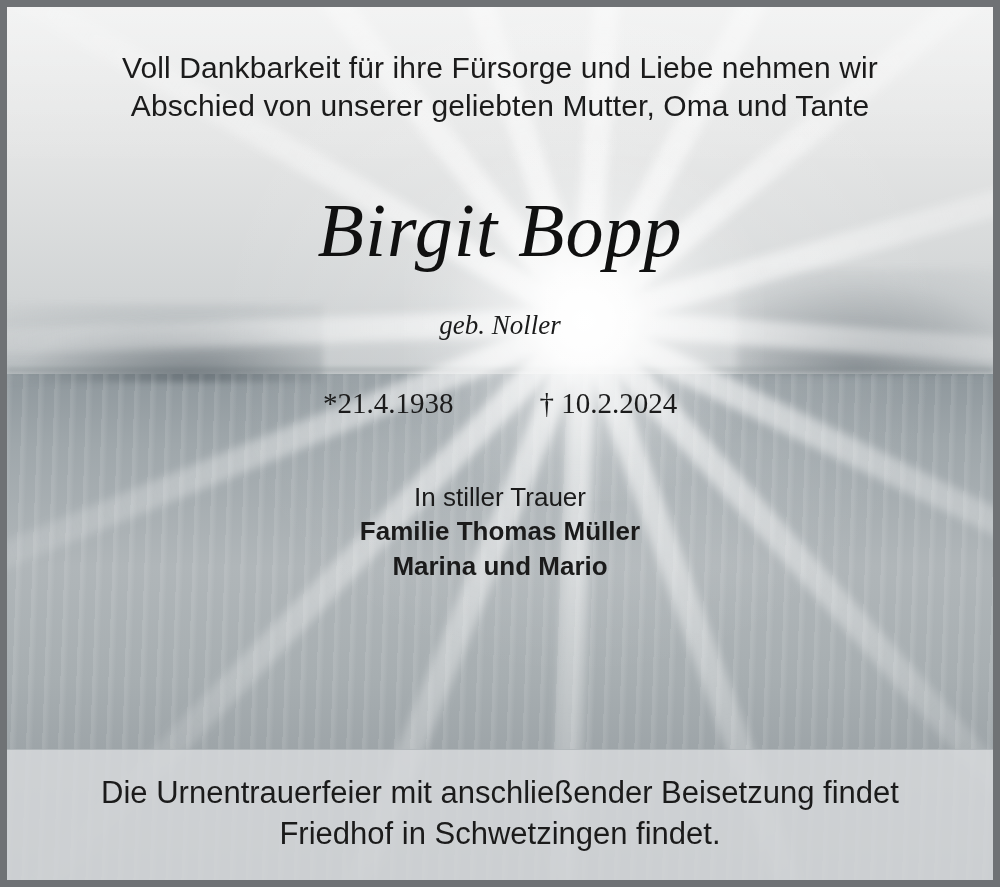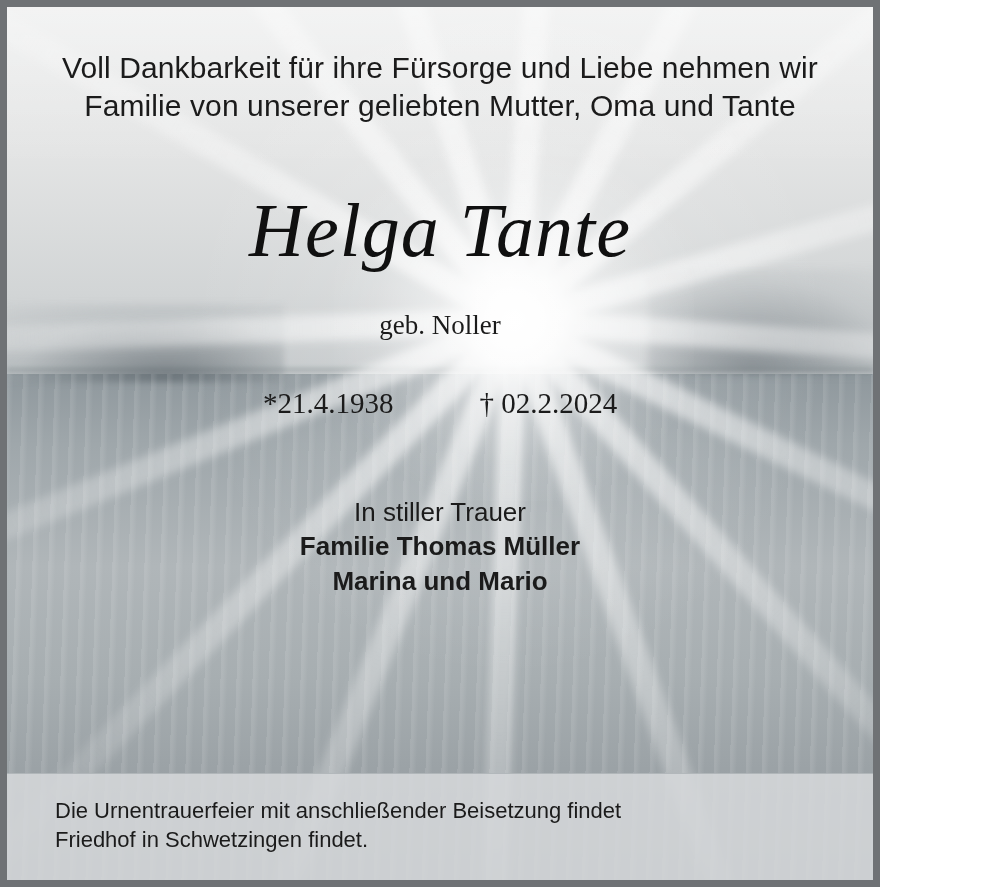--- a/index.html
+++ b/index.html
@@ -5,21 +5,21 @@
   html, body {
     margin: 0;
     padding: 0;
     background: #ffffff;
   }
   body {
     font-family: "Liberation Sans", sans-serif;
   }
   .obituary {
     position: relative;
-    width: 880px;
+    width: 1000px;
     height: 887px;
     box-sizing: border-box;
     border: 7px solid #6f7275;
     overflow: hidden;
     background: #b9bdbf;
   }
   
   .bg {
     position: absolute;
     inset: 0;
@@ -130,45 +130,46 @@
     font-size: 76px;
     line-height: 1;
     letter-spacing: 1px;
     color: #101010;
   }
   .maiden {
     text-align: center;
     margin-top: 42px;
     font-family: "Liberation Serif", serif;
     font-size: 27px;
+    font-style: italic;
   }
   .dates {
     margin-top: 46px;
     display: flex;
     justify-content: center;
     gap: 86px;
     font-family: "Liberation Serif", serif;
     font-size: 29px;
   }
   .mourners {
-    margin-top: 75px;
+    margin-top: 60px;
     text-align: center;
     font-size: 26px;
     line-height: 1.33;
   }
   .mourners .lead { font-weight: normal; }
   .mourners .bold { font-weight: bold; }
   .footer {
     margin-top: auto;
     background: rgba(214,217,219,0.86);
     border-top: 1px solid rgba(140,148,152,0.45);
     padding: 22px 48px 26px 48px;
-    font-size: 22px;
+    font-size: 31px;
     line-height: 1.33;
-    text-align: left;
+    text-align: center;
   }
   .footer div { white-space: nowrap; }
 </style>
 </head>
 <body>
 
 <div class="obituary">
 
   <div class="bg">
     <div class="bg-sky"></div>
@@ -196,30 +197,30 @@
     </div>
     <div class="sun-glow"></div>
     <div class="water-streaks"></div>
     <div class="vignette"></div>
   </div>
 
   <div class="content">
 
     <div class="intro">
       <div>Voll Dankbarkeit für ihre Fürsorge und Liebe nehmen wir</div>
-      <div>Familie von unserer geliebten Mutter, Oma und Tante</div>
-    </div>
-
-    <div class="name">Helga Tante</div>
+      <div>Abschied von unserer geliebten Mutter, Oma und Tante</div>
+    </div>
+
+    <div class="name">Birgit Bopp</div>
 
     <div class="maiden">geb. Noller</div>
 
     <div class="dates">
       <span>*21.4.1938</span>
-      <span>† 02.2.2024</span>
+      <span>† 10.2.2024</span>
     </div>
 
     <div class="mourners">
       <div class="lead">In stiller Trauer</div>
       <div class="bold">Familie Thomas Müller</div>
       <div class="bold">Marina und Mario</div>
     </div>
 
     <div class="footer">
       <div>Die Urnentrauerfeier mit anschließender Beisetzung findet</div>

